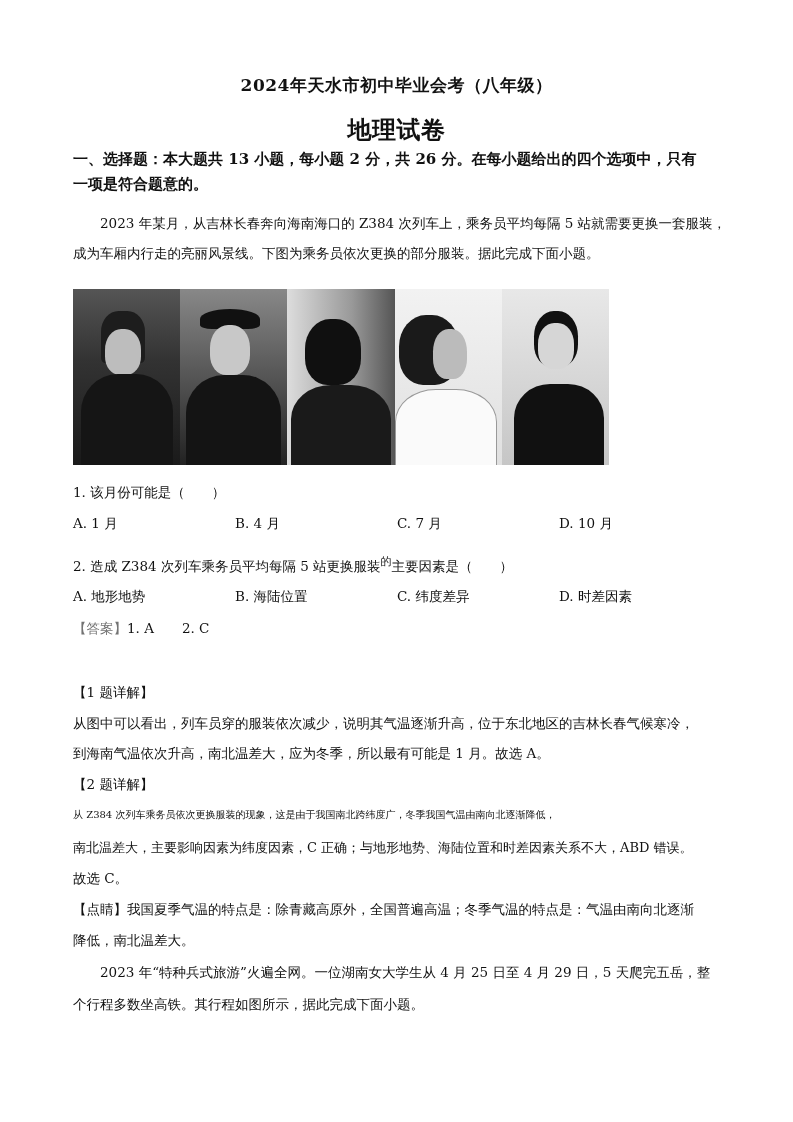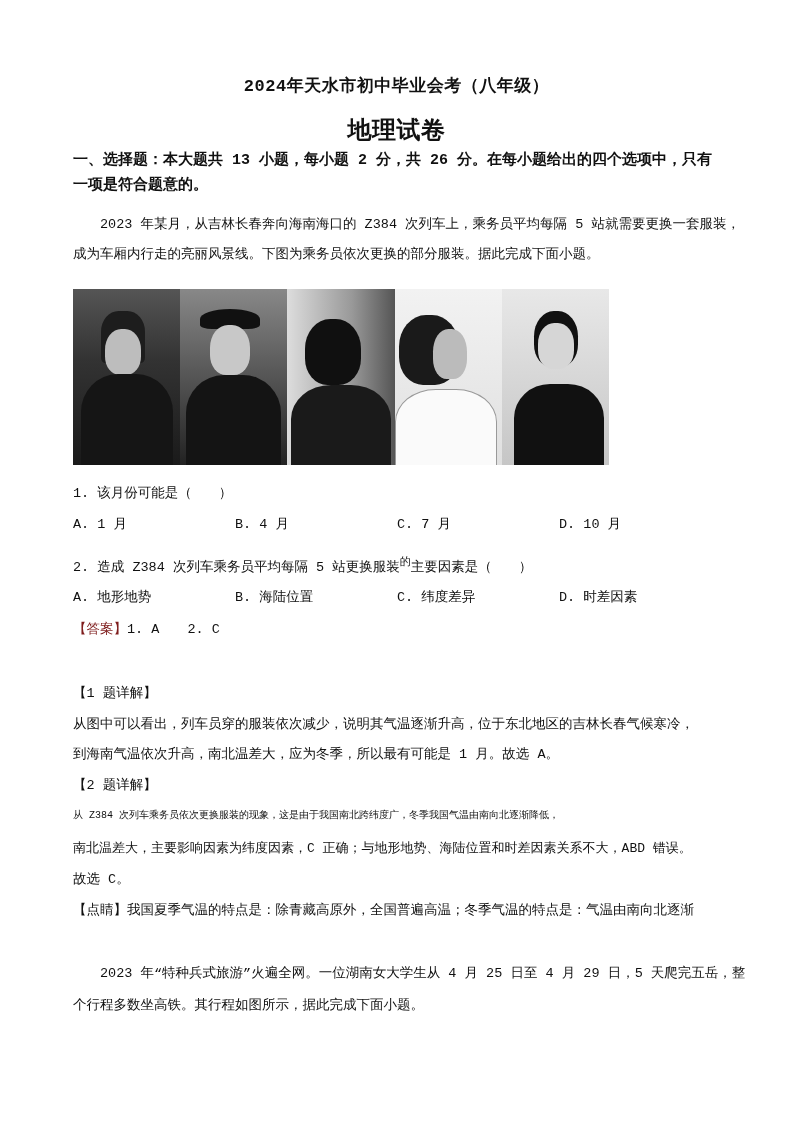--- a/index.html
+++ b/index.html
@@ -1,21 +1,21 @@
 <!DOCTYPE html>
 <html><head>
   <meta charset="utf-8">
   <style>
     html, body { margin: 0; padding: 0; background: #ffffff; }
     body {
       width: 793px; height: 1122px; position: relative; overflow: hidden;
       font-family: "DejaVu Serif", "Liberation Serif", serif;
       color: #111;
     }
-    .page { position: absolute; left: 0; top: 0; width: 721px; height: 1122px; font-family: Liberation Mono, monospace; }
+    .page { position: absolute; left: 0; top: 0; width: 721px; height: 1122px; }
     .title {
       position: absolute; left: 0; width: 793px; text-align: center;
       font-weight: bold; font-size: 17px; letter-spacing: 0.5px;
     }
     .title1 { top: 74px; }
     .title2 { top: 114px; font-size: 24px; }
     .line {
       position: absolute; left: 73px; width: 660px; font-size: 13.5px; white-space: nowrap;
     }
     .bold { font-weight: bold; font-size: 15px; }
@@ -23,21 +23,21 @@
     .photo {
       position: absolute; left: 73px; top: 289px; width: 536px; height: 176px;
       background: #222; overflow: hidden; display: flex;
     }
     .panel { position: relative; flex: 1; overflow: hidden; }
     .panel .bg { position: absolute; inset: 0; }
     .panel .head { position: absolute; border-radius: 45% 45% 40% 40%; }
     .panel .body { position: absolute; border-radius: 40% 40% 0 0; }
     .opts { position: absolute; left: 73px; width: 660px; font-size: 13.5px; }
     .opt { position: absolute; top: 0; white-space: nowrap; }
-    .blue { color: #7f1d1d; }
+    .blue { color: #737373; }
     sup.small { font-size: 11px; vertical-align: 6px; }
   </style>
 </head>
 <body>
 
 <div class="page">
 
   <div class="title title1">2024年天水市初中毕业会考（八年级）</div>
   <div class="title title2">地理试卷</div>
 
@@ -106,17 +106,18 @@
   <div class="line" style="top:745px;">到海南气温依次升高，南北温差大，应为冬季，所以最有可能是 1 月。故选 A。</div>
 
   <div class="line" style="top:776px;">【2 题详解】</div>
   <div class="line" style="top:808px;font-size:10px;">从 Z384 次列车乘务员依次更换服装的现象，这是由于我国南北跨纬度广，冬季我国气温由南向北逐渐降低，</div>
   <div class="line" style="top:839px;font-size:13px;">南北温差大，主要影响因素为纬度因素，C 正确；与地形地势、海陆位置和时差因素关系不大，ABD 错误。</div>
   <div class="line" style="top:870px;">故选 C。</div>
 
   <div class="line" style="top:901px;">
     <span>【点睛】</span><span>我国夏季气温的特点是：除青藏高原外，全国普遍高温；冬季气温的特点是：气温由南向北逐渐</span>
   </div>
+  <div class="line" style="top:932px;">降低，南北温差大。</div>
 
   <div class="line indent" style="top:964px;">2023 年“特种兵式旅游”火遍全网。一位湖南女大学生从 4 月 25 日至 4 月 29 日，5 天爬完五岳，整</div>
   <div class="line" style="top:996px;">个行程多数坐高铁。其行程如图所示，据此完成下面小题。</div>
 
 </div>
 
 </body></html>

